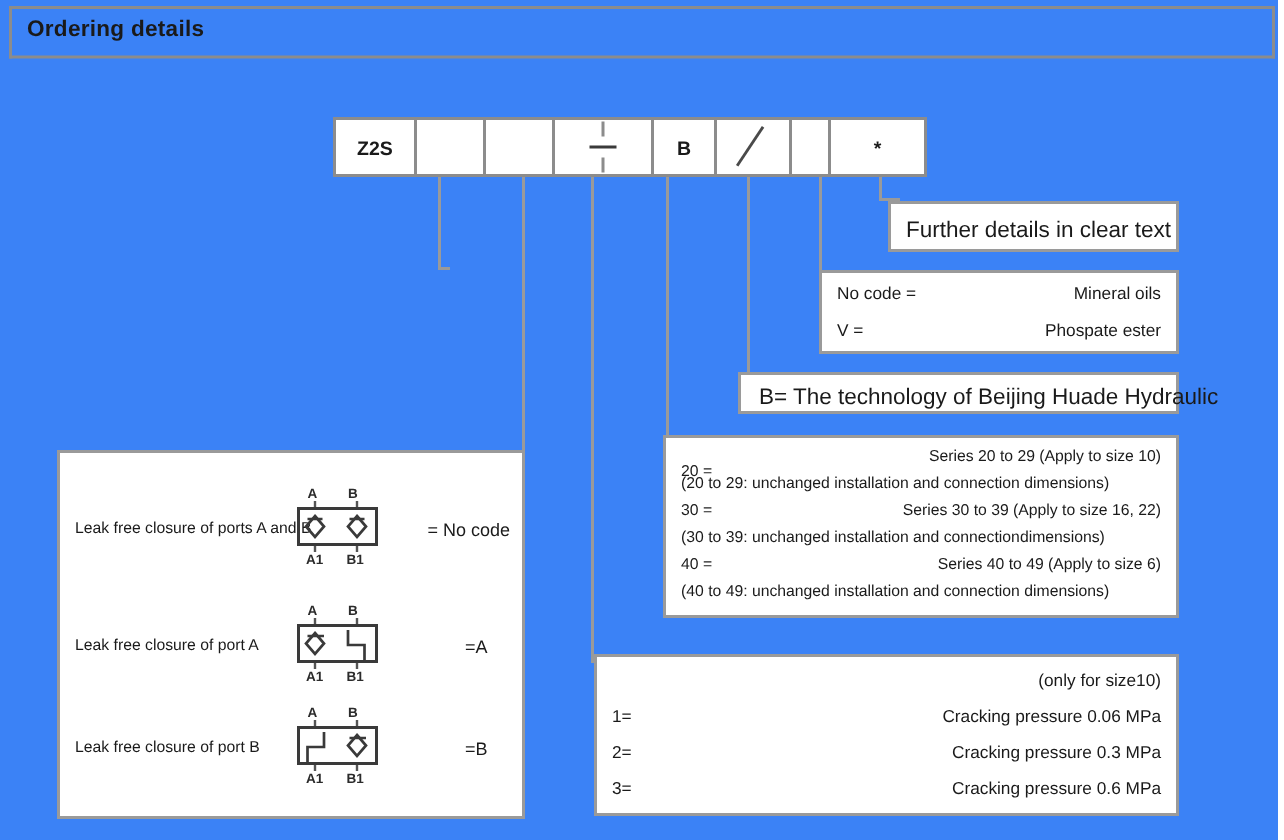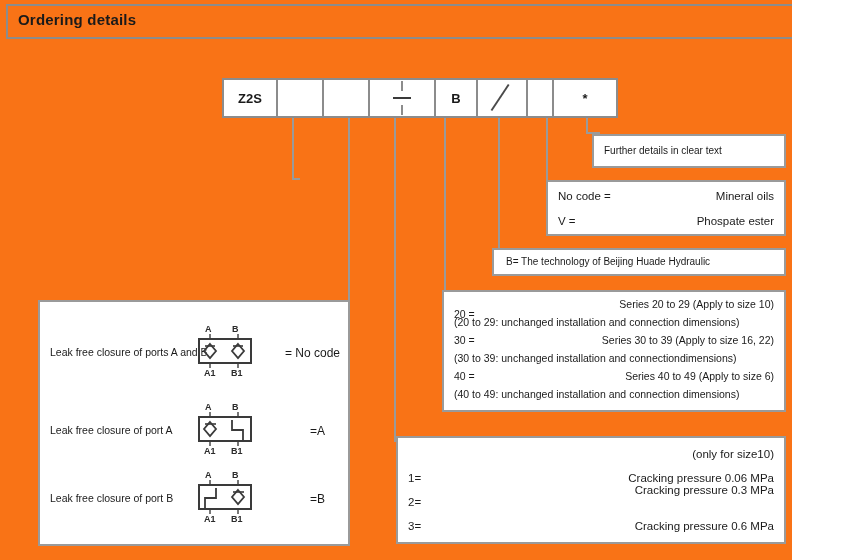--- a/index.html
+++ b/index.html
@@ -3,23 +3,23 @@
 <meta charset="utf-8">
 <title>Ordering details</title>
 <style>
   html,body{margin:0;padding:0;background:#ffffff;}
   body{
     font-family:"Liberation Sans", sans-serif;
     color:#231f20;
   }
   #page{
     position:relative;
-    width:792px;height:560px;
+    width:852px;height:560px;
     overflow:hidden;
-    background:#f97316;
+    background:#3b82f6;
   }
   
   .hdr-rule-top{
     position:absolute;left:6px;top:4px;width:844px;height:2px;background:#8c8c8c;
   }
   .hdr-rule-bot{
     position:absolute;left:6px;top:37px;width:844px;height:2px;background:#8c8c8c;
   }
   .hdr-left{
     position:absolute;left:6px;top:4px;width:2px;height:35px;background:#8c8c8c;
@@ -60,21 +60,21 @@
     position:absolute;
     font-size:11.5px;
     color:#1a1a1a;
     white-space:nowrap;
   }
   .row.l{left:10px;}
   .rowr{
     position:absolute;right:10px;font-size:11.5px;color:#1a1a1a;white-space:nowrap;
   }
   .center-line{
-    position:absolute;font-size:10px;color:#1a1a1a;white-space:nowrap;
+    position:absolute;font-size:15px;color:#1a1a1a;white-space:nowrap;
   }
   .tiny{font-size:10.5px;}
   .eqcode{
     position:absolute;font-size:12px;color:#1a1a1a;white-space:nowrap;
   }
   .portlbl{
     position:absolute;font-size:9px;font-weight:bold;color:#2b2b2b;
   }
   svg{display:block;}
 </style>
@@ -222,18 +222,18 @@
     <div class="row l tiny" style="top:78px;">40 =</div>
     <div class="rowr tiny" style="top:78px;">Series 40 to 49 (Apply to size 6)</div>
     <div class="row l tiny" style="top:96px;">(40 to 49: unchanged installation and connection dimensions)</div>
   </div>
 
   <div class="box" style="left:396px;top:436px;width:390px;height:108px;">
     <div class="rowr" style="top:10px;">(only for size10)</div>
     <div class="row l" style="top:34px;">1=</div>
     <div class="rowr" style="top:34px;">Cracking pressure 0.06 MPa</div>
     <div class="row l" style="top:58px;">2=</div>
-    <div class="rowr" style="top:46px;">Cracking pressure 0.3 MPa</div>
+    <div class="rowr" style="top:58px;">Cracking pressure 0.3 MPa</div>
     <div class="row l" style="top:82px;">3=</div>
     <div class="rowr" style="top:82px;margin-left:47px;">Cracking pressure 0.6 MPa</div>
   </div>
 
 </div>
 
 </body></html>

